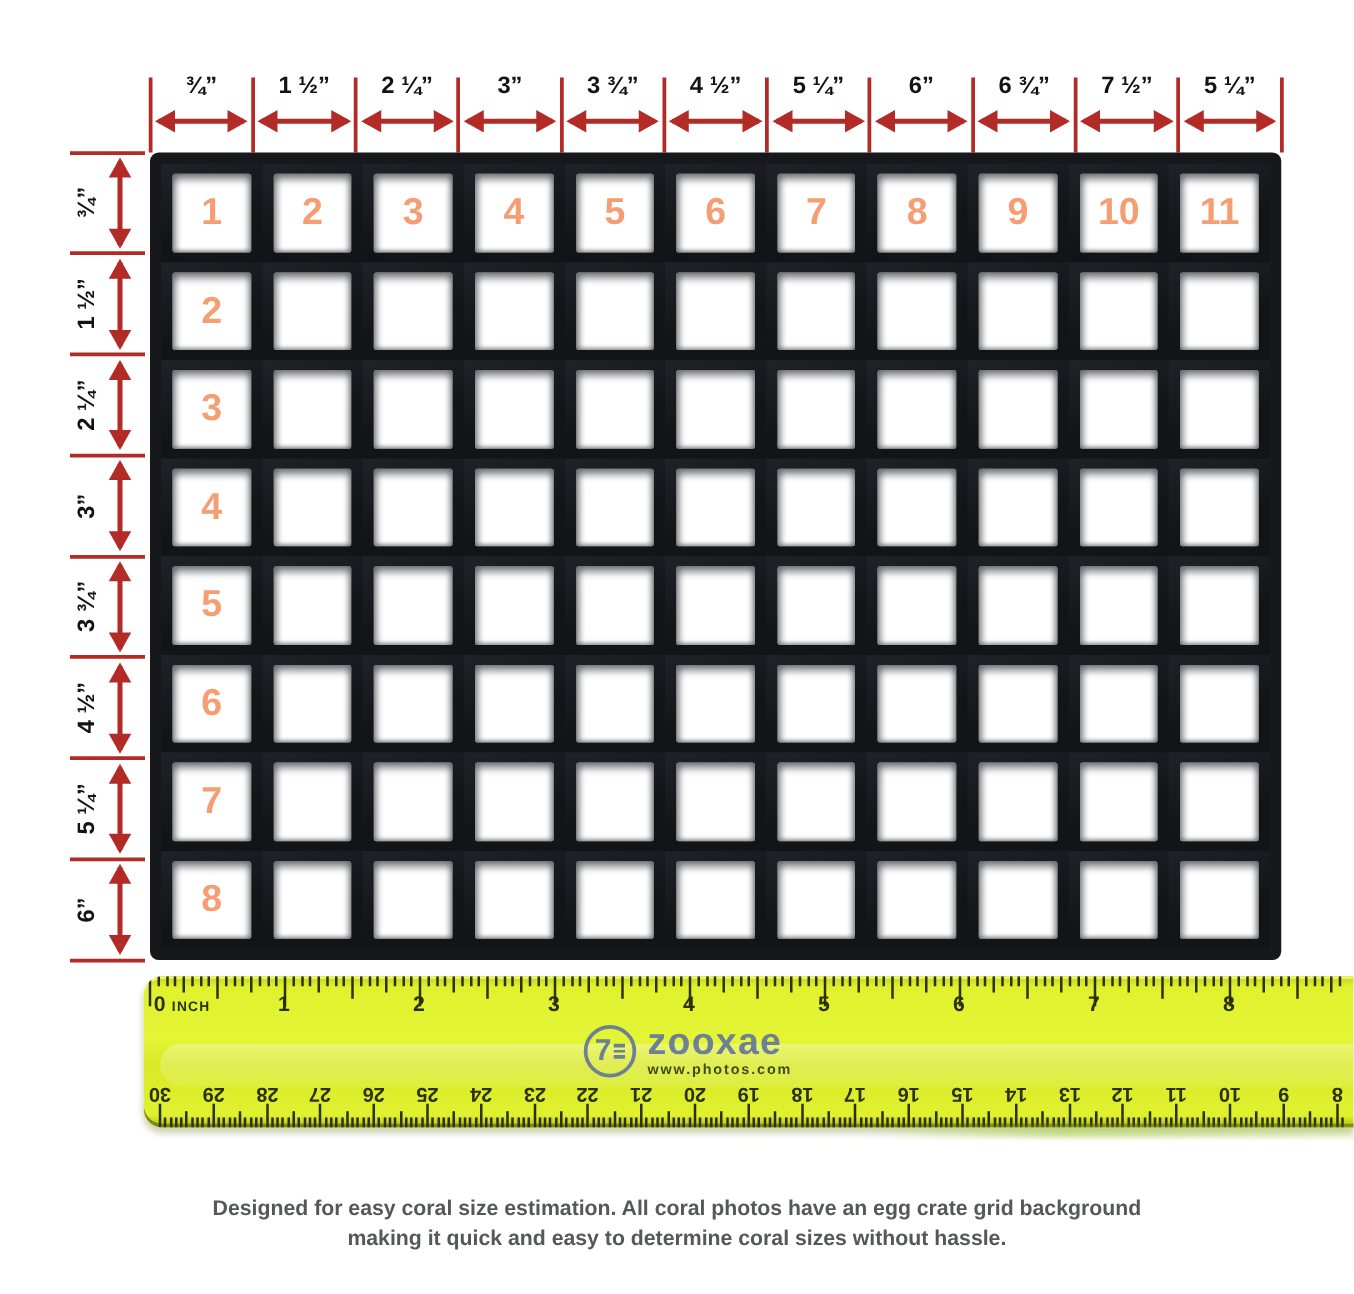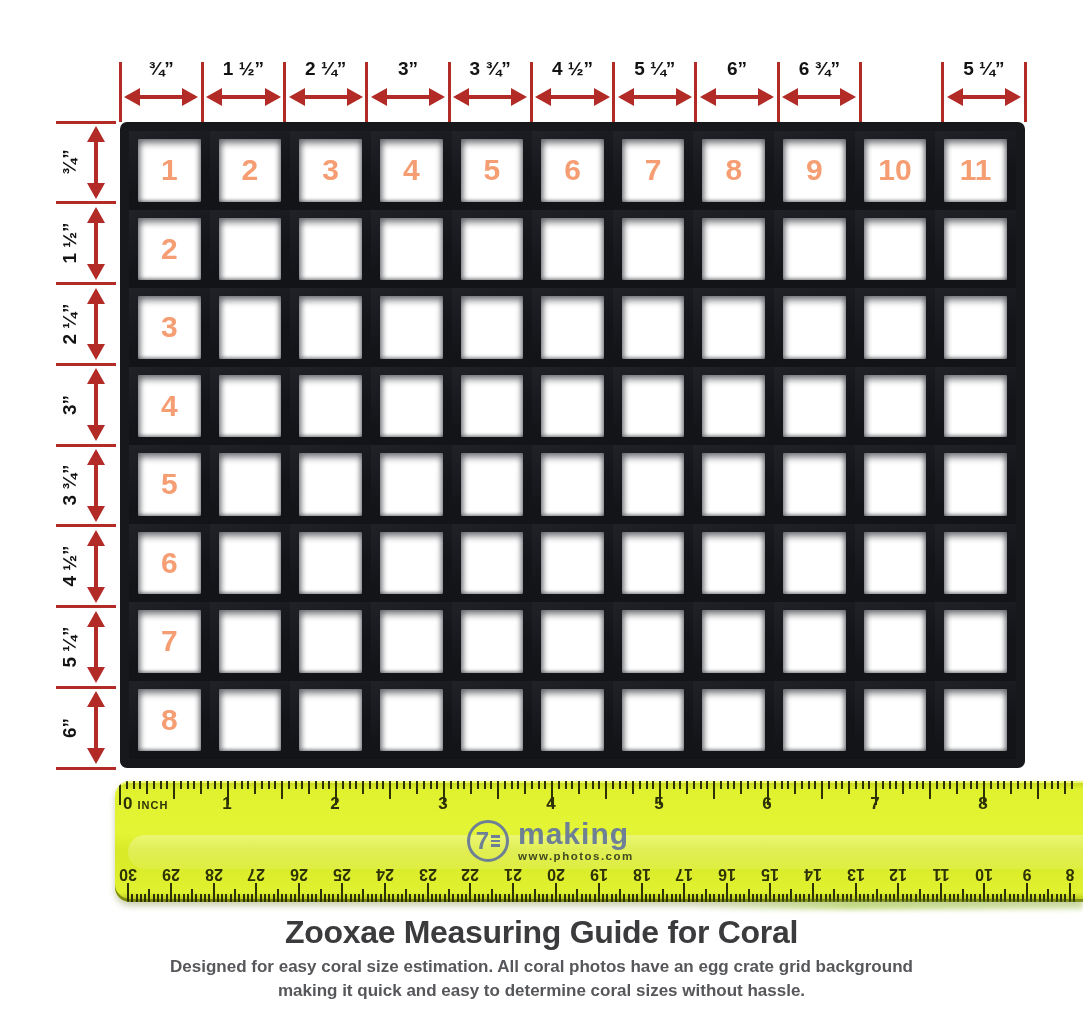--- a/index.html
+++ b/index.html
@@ -144,20 +144,28 @@
       <div class="hseg" style="left: 575.909px; width: 82.2727px;">
         <div class="hlabel">6”</div>
         <div class="h-arrow">
           <div class="shaft-h"></div>
           <div class="head-w"></div>
           <div class="head-e"></div>
         </div>
       </div>
       <div class="hseg" style="left: 658.182px; width: 82.2727px; text-decoration: underline;">
         <div class="hlabel">6 ¾”</div>
+        <div class="h-arrow">
+          <div class="shaft-h"></div>
+          <div class="head-w"></div>
+          <div class="head-e"></div>
+        </div>
+      </div>
+      <div class="hseg" style="left: 740.455px; width: 82.2727px;">
+        <div class="hlabel">7 ½”</div>
         <div class="h-arrow">
           <div class="shaft-h"></div>
           <div class="head-w"></div>
           <div class="head-e"></div>
         </div>
       </div>
       <div class="hseg" style="left: 822.727px; width: 82.2727px;">
         <div class="hlabel">5 ¼”</div>
         <div class="h-arrow">
           <div class="shaft-h"></div>
@@ -952,24 +960,23 @@
     <div class="logo">
       <div class="logo-circle">
         <span class="g7">7</span>
         <span class="logo-lines">
             <i></i>
             <i></i>
             <i></i>
           </span>
       </div>
       <div class="logo-text">
-        <span class="brand">making</span>
+        <span class="brand">zooxae</span>
         <span class="brand-url">www.photos.com</span>
       </div>
     </div>
   </div>
 
   <div class="reflect"></div>
 
-  <div class="title">Zooxae Measuring Guide for Coral</div>
   <div class="sub sub2">making it quick and easy to determine coral sizes without hassle.</div>
   <div class="sub sub1">Designed for easy coral size estimation. All coral photos have an egg crate grid background</div>
 </div>
 
 </body></html>

